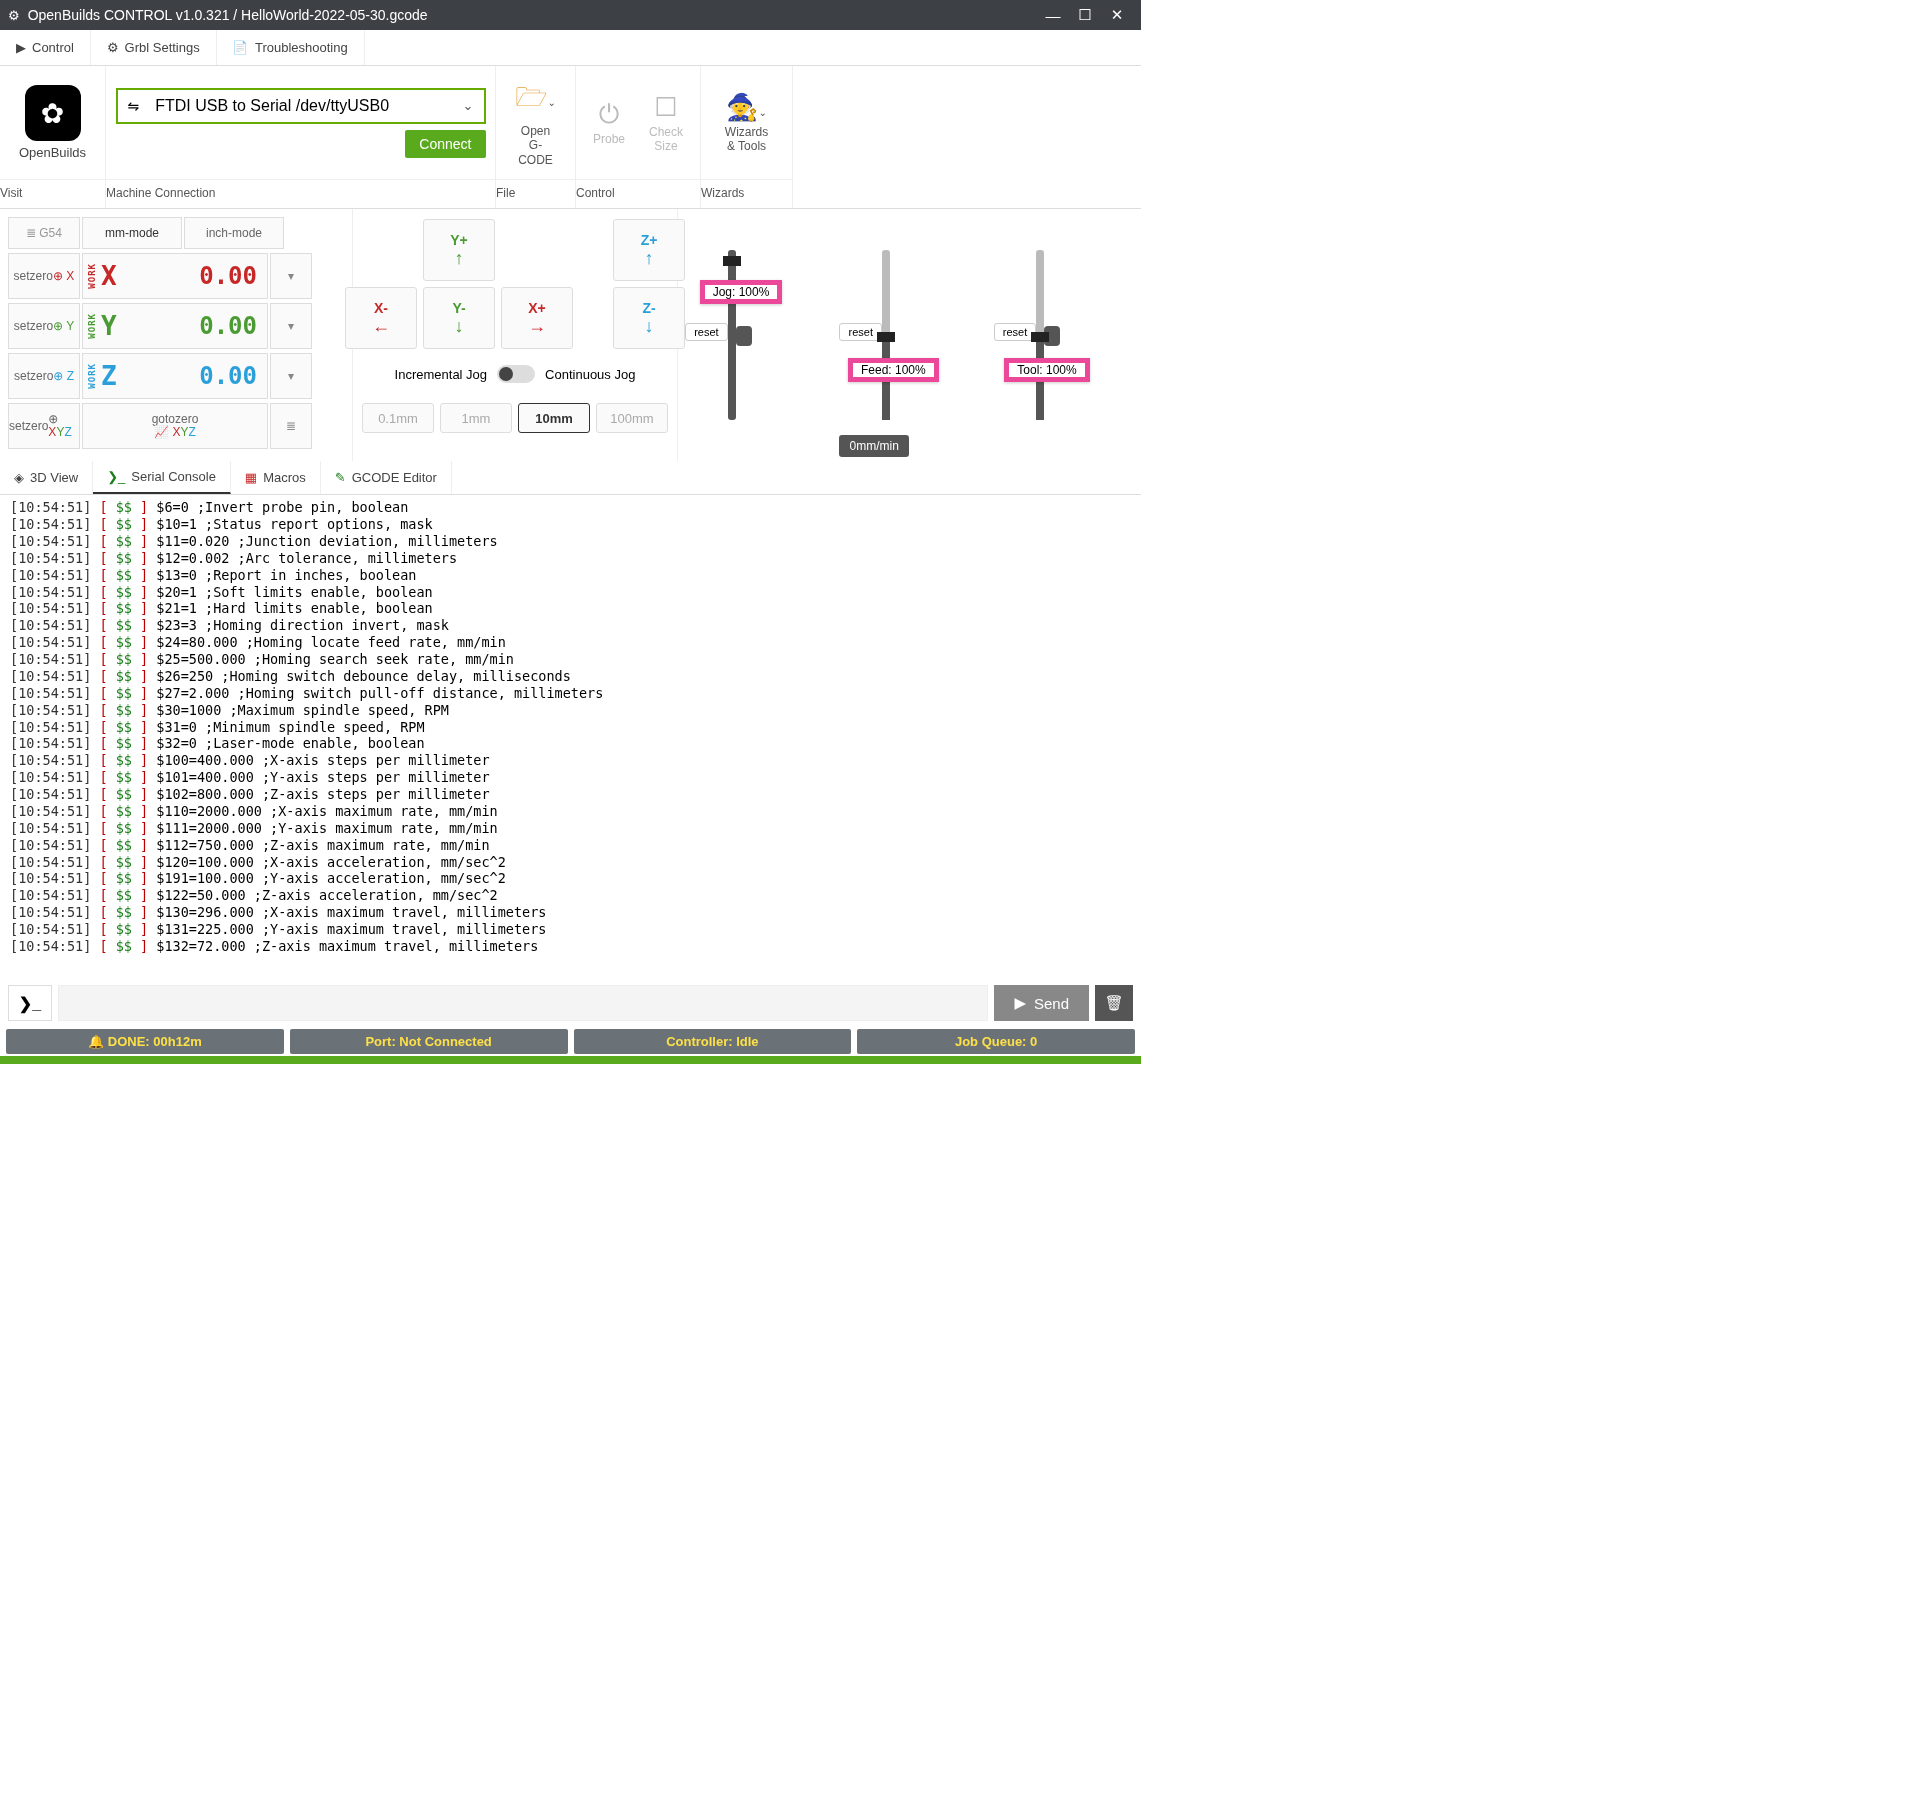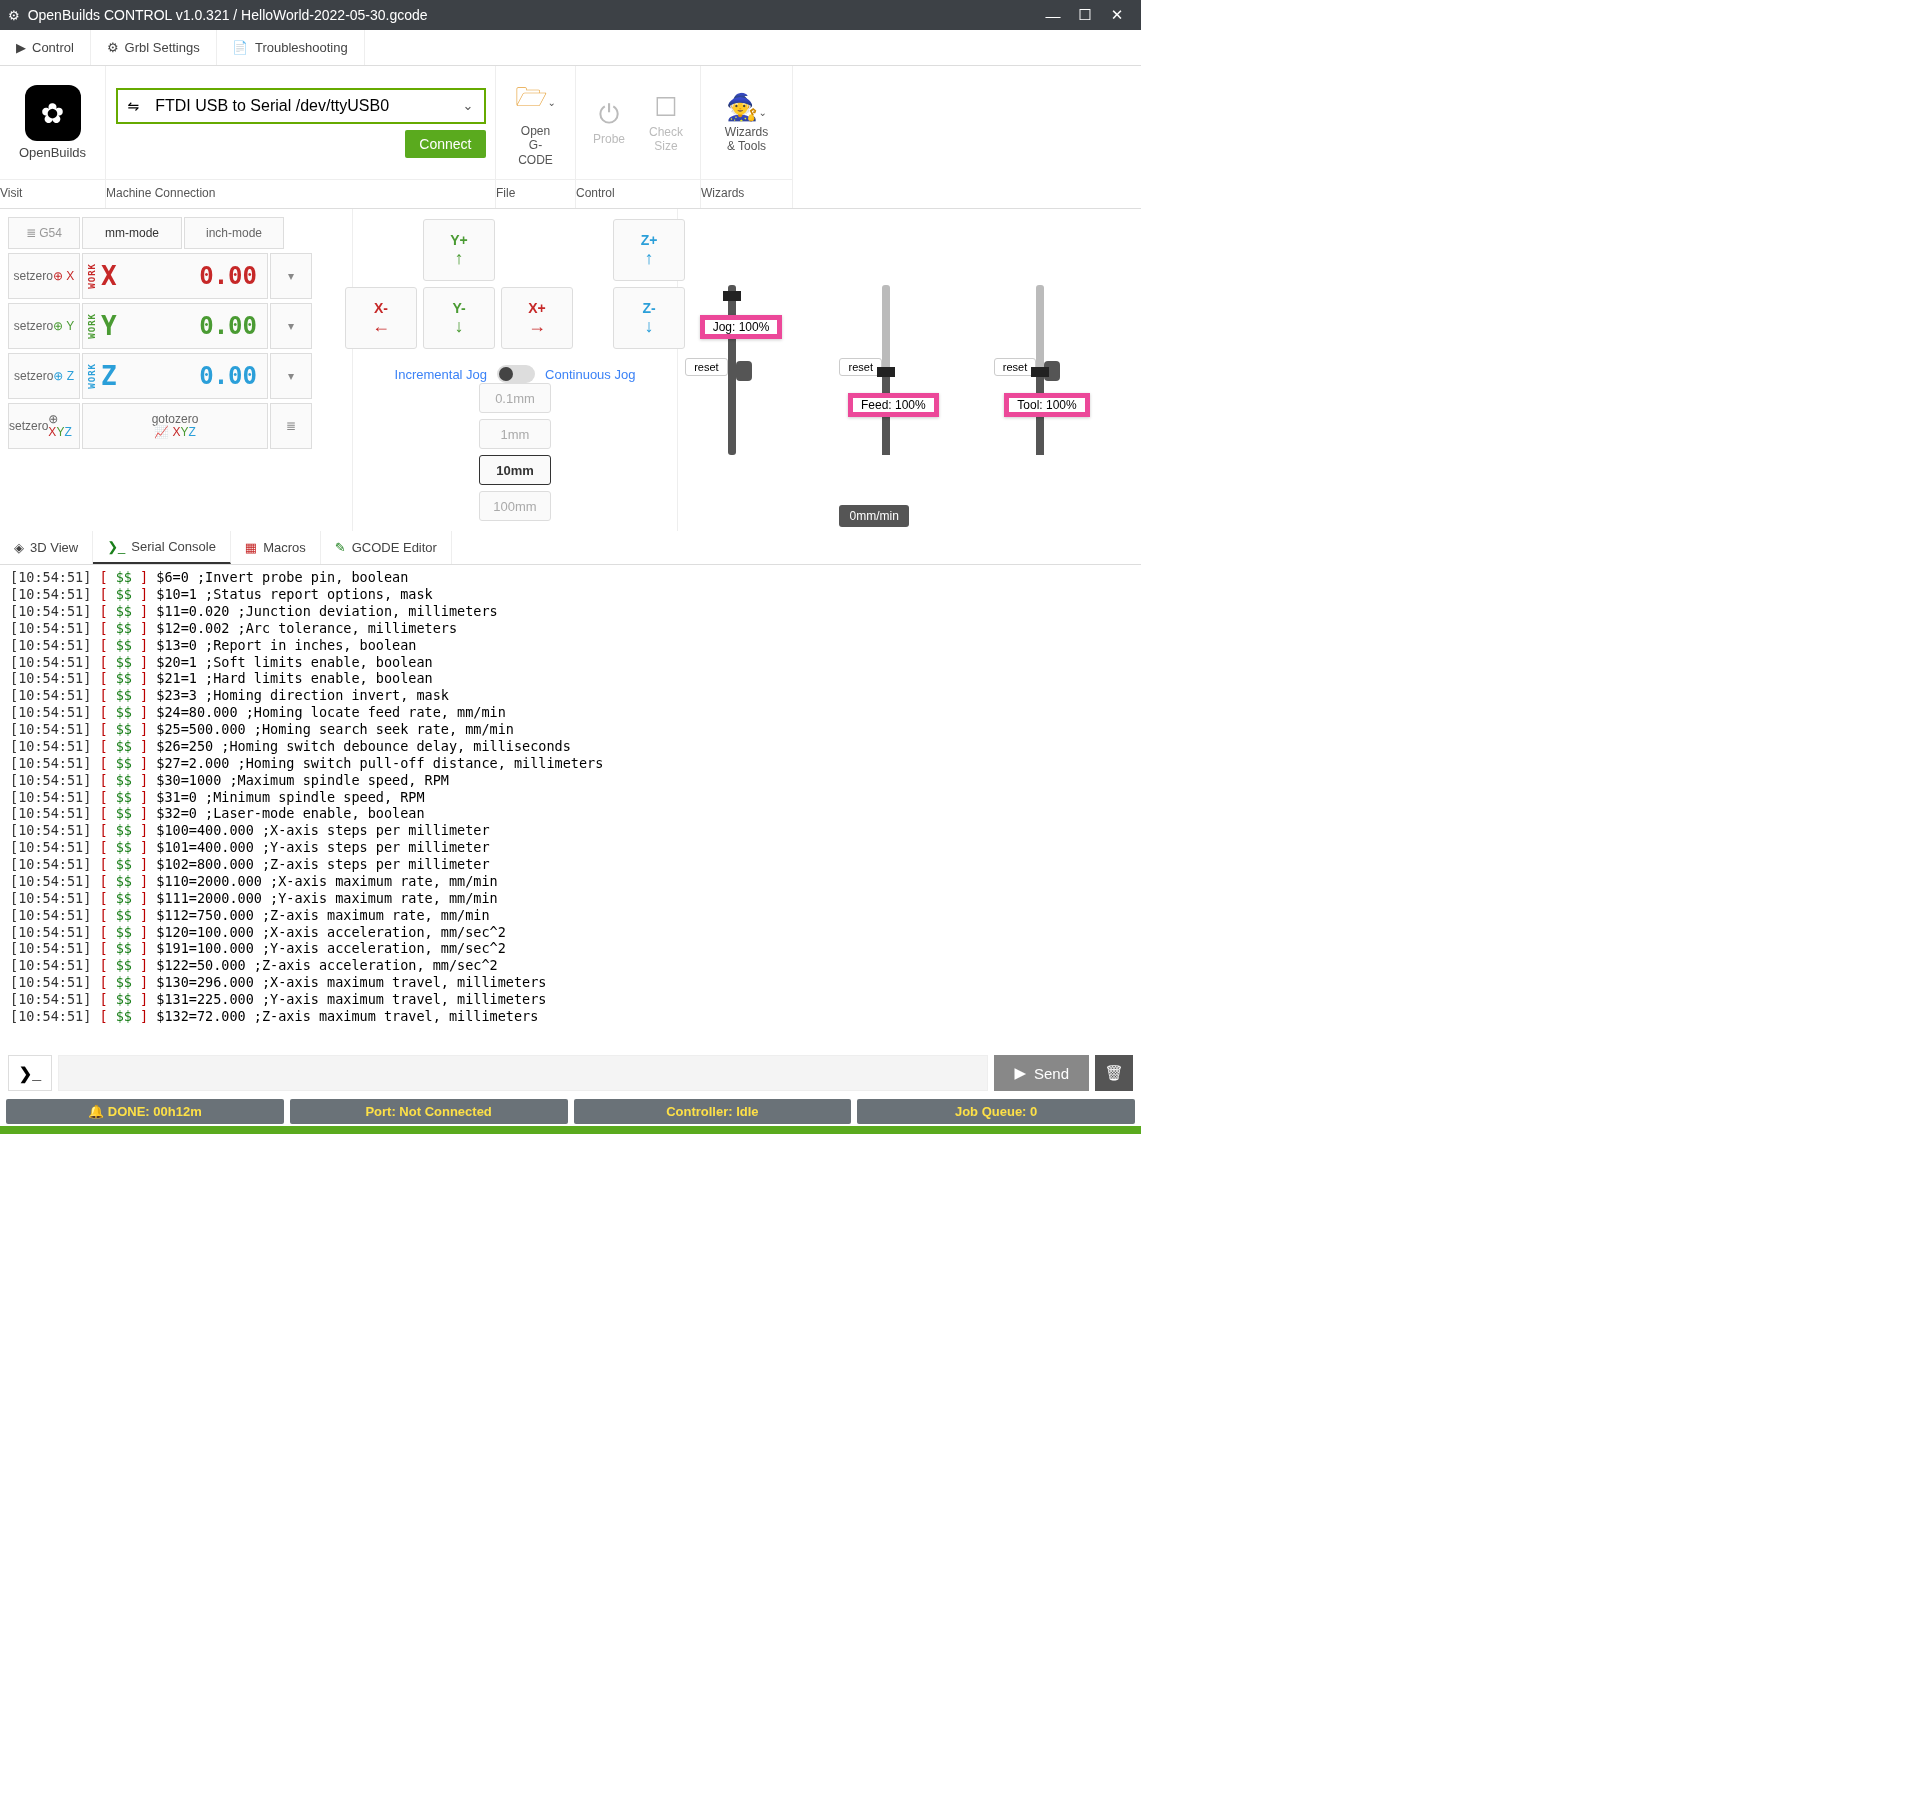--- a/index.html
+++ b/index.html
@@ -40,24 +40,24 @@
 .dro-val { width: 186px; justify-content: flex-end; padding-right: 10px; font-family: monospace; font-size: 24px; font-weight: 600; position: relative; }
 .dro-val .work { position: absolute; left: 4px; writing-mode: vertical-rl; transform: rotate(180deg); font-size: 9px; letter-spacing: 1px; }
 .dro-val .axis { position: absolute; left: 18px; font-size: 26px; font-weight: 700; }
 .x-col { color: #c62828; } .y-col { color: #4a9b33; } .z-col { color: #2b9fd9; }
 .dd { width: 42px; color:#888; }
 .gotozero { flex-direction: column; line-height:1.1; }
 .jog-pane { width: 325px; padding: 10px; border-right: 1px solid #eee; display:flex; flex-direction:column; align-items:center; }
 .jog-grid { display: grid; grid-template-columns: 72px 72px 72px 28px 72px; grid-template-rows: 62px 62px; gap: 6px; margin-bottom: 10px; }
 .jbtn { border: 1px solid #ddd; background: #fafafa; display:flex; flex-direction:column; align-items:center; justify-content:center; font-size:14px; font-weight:600; cursor:pointer; border-radius:3px; }
 .jbtn .arr { font-size: 18px; }
-.jog-mode { display:flex; align-items:center; gap:10px; font-size:13px; color:#3b82f6; margin: 6px 0 0; }
+.jog-mode { display:flex; align-items:center; gap:10px; font-size:13px; color:#000000; margin: 6px 0 20px; }
 .switch { width: 38px; height:18px; background:#ddd; border-radius:9px; position:relative; }
 .switch::after { content:""; position:absolute; left:2px; top:2px; width:14px; height:14px; background:#444; border-radius:50%; }
-.inc-row { display:flex; gap:6px;flex-direction:column; }
+.inc-row { display:flex; gap:6px; }
 .incbtn { width:72px; height:30px; border:1px solid #ddd; background:#fafafa; color:#aaa; display:flex;align-items:center;justify-content:center; border-radius:3px; cursor:pointer; }
 .incbtn.active { border:1.5px solid #333; color:#333; font-weight:600; }
 .sliders { flex:1; display:flex; justify-content:space-around; padding: 6px 0; }
 .slider { width:140px; display:flex; align-items:center; position:relative; }
 .slider .reset { border:1px solid #ccc; padding:2px 8px; font-size:11px; border-radius:3px; margin-bottom:6px; cursor:pointer; }
 .slider .track { width:8px; height:170px; background:#555; position:relative; border-radius:3px; }
 .slider .thumb { width:18px; height:10px; background:#222; position:absolute; left:-5px; }
 .slider .tip { position:absolute; background:#fff; border:5px solid #ec4899; padding:0 8px; font-size:12px; white-space:nowrap; box-shadow:0 1px 3px rgba(0,0,0,.2); }
 .slider .base { width:16px; height:20px; background:#555; border-radius:4px; margin-top:2px; }
 .slider .badge { background:#555; color:#fff; padding:4px 10px; border-radius:3px; font-size:12px; position:absolute; }

